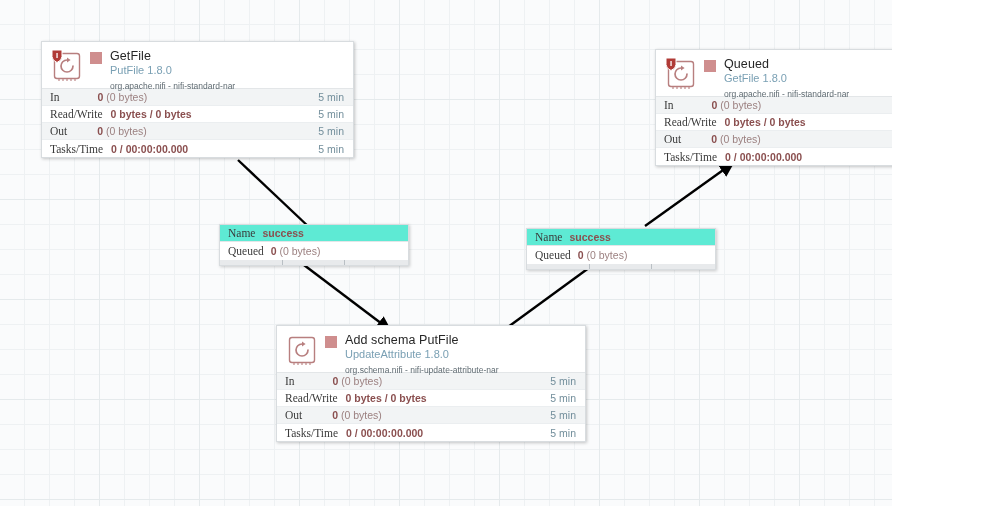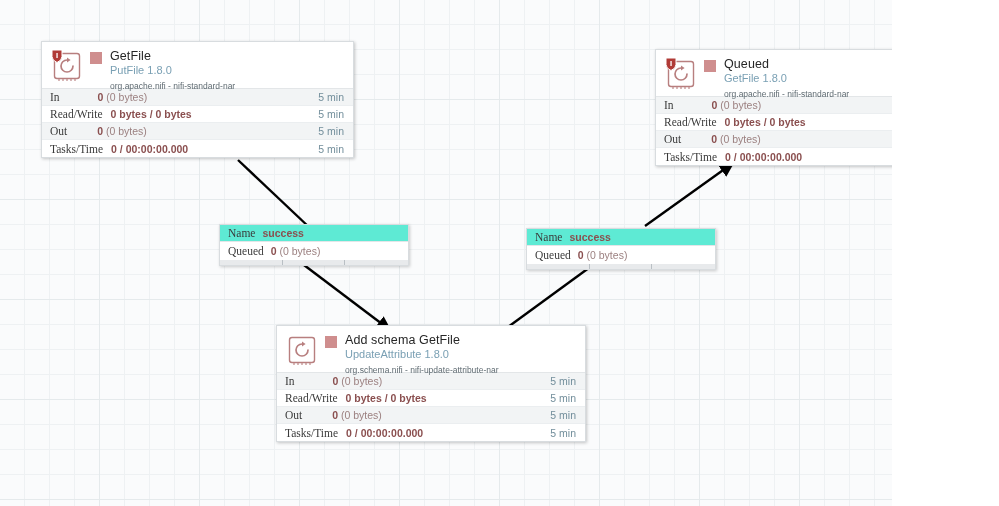--- a/index.html
+++ b/index.html
@@ -345,21 +345,21 @@
             <line x1="9" y1="29.5" x2="9" y2="32"></line>
             <line x1="13" y1="29.5" x2="13" y2="32"></line>
             <line x1="17" y1="29.5" x2="17" y2="32"></line>
             <line x1="21" y1="29.5" x2="21" y2="32"></line>
             <line x1="25" y1="29.5" x2="25" y2="32"></line>
           </g>
         </svg>
       </span>
       <span class="stop-square"></span>
       <span class="proc-titles">
-        <div class="proc-name">Add schema GetFile</div>
+        <div class="proc-name">Add schema PutFile</div>
         <div class="proc-type">UpdateAttribute 1.8.0</div>
         <div class="proc-bundle">org.schema.nifi - nifi-update-attribute-nar</div>
       </span>
     </div>
     <div class="stats">
       <div class="stat-row alt">
         <span class="stat-label">In</span>
         <span class="stat-value" style="padding-left:38px;">
           <span>0</span>
           <span class="muted">(0 bytes)</span>

